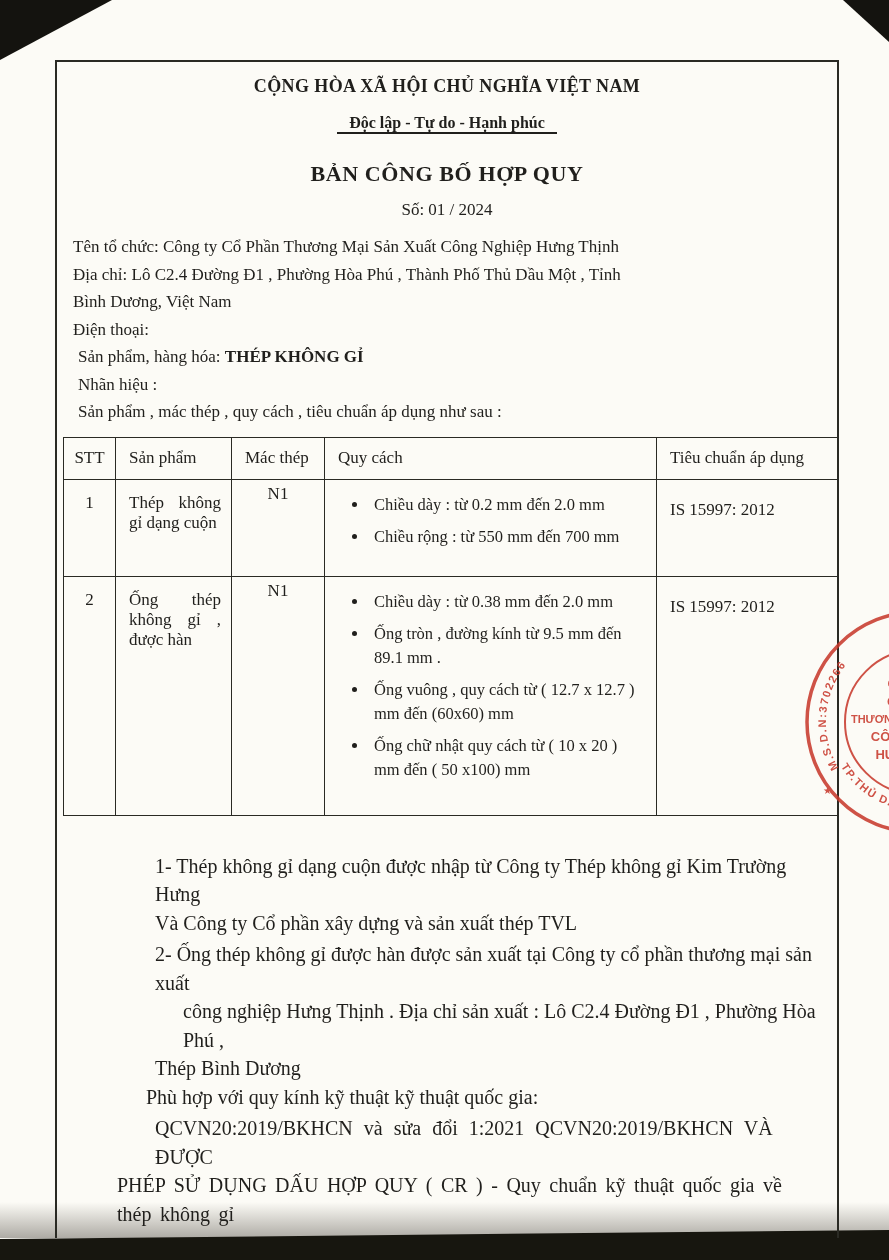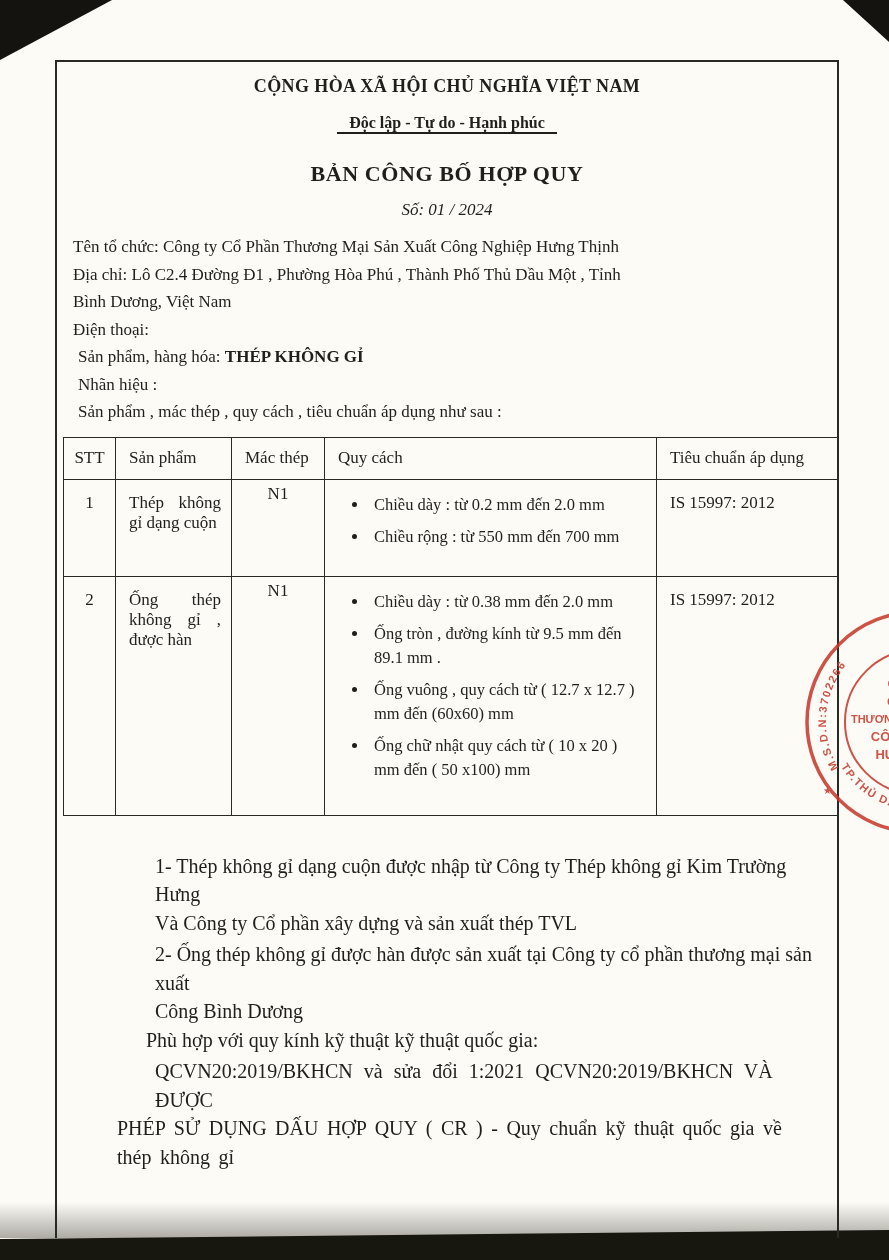--- a/index.html
+++ b/index.html
@@ -23,40 +23,40 @@
   
   .frame { position:absolute; left:55px; top:60px; width:784px; height:1178px;
     border:2px solid #2a2a24; border-bottom:none; }
 
   .country { margin-top:14px; text-align:center; font-weight:bold;
     font-size:18px; letter-spacing:0.4px; }
   .motto-wrap { text-align:center; margin-top:17px; font-size:16px; font-weight:bold; }
   .motto { border-bottom:2px solid #201f1c; padding:0 12px 1px 12px; }
   .doc-title { text-align:center; margin-top:29px; font-weight:bold;
     font-size:22px; letter-spacing:0.6px; }
-  .doc-no { text-align:center; margin-top:13px; font-size:17px;font-style:italic; }
+  .doc-no { text-align:center; margin-top:13px; font-size:17px; }
 
   .body-text { margin:13px 18px 0 16px; font-size:17px; line-height:27.5px; }
   .body-text .indent { padding-left:5px; }
 
   
   .spec-table { border-collapse:collapse; margin:11px 0 0 6px; width:774px;
     font-size:17px; table-layout:fixed; }
   .spec-table th, .spec-table td { border:1.6px solid #2a2a24; vertical-align:top;
     font-weight:normal; }
   .spec-table th { height:42px; vertical-align:middle; text-align:left;
     padding-left:13px; }
   .spec-table th.c-stt { text-align:center; padding-left:0; }
   td.stt { text-align:center; padding-top:13px; }
   td.sp { padding:13px 10px 0 13px; text-align:justify; }
   td.mt { text-align:center; padding-top:4px; }
   td.qc { padding:5px 14px 12px 20px; }
   td.qc ul { list-style:disc; margin-left:24px; }
   td.qc li { margin-top:8px; line-height:24px; font-size:16.5px; padding-left:5px; }
-  td.tc { padding:13px 8px 0 13px; }
+  td.tc { padding:20px 8px 0 13px; }
   tr.row1 td { height:97px; }
   tr.row2 td { height:239px; }
 
   
   .notes { margin:36px 16px 0 60px; margin-left:60px; font-size:20px; line-height:28.5px; }
   .notes { margin-left:60px; }
   .nline { }
   .ml0  { margin-left:0; }
   .ml29 { margin-left:29px; }
   .ml38 { margin-left:38px; }
@@ -149,21 +149,22 @@
           </td>
           <td class="tc">IS 15997: 2012</td>
         </tr>
       </tbody>
     </table>
 
     <div class="notes">
       <div class="nline ml38">1- Thép không gỉ dạng cuộn được nhập từ Công ty Thép không gỉ Kim Trường Hưng</div>
       <div class="nline ml38">Và Công ty Cổ phần xây dựng và sản xuất thép TVL</div>
       <div class="nline ml38 gap">2- Ống thép không gỉ được hàn được sản xuất tại Công ty cổ phần thương mại sản xuất</div>
-      <div class="nline ml38">Công Bình Dương</div>
+      <div class="nline ml66">công nghiệp Hưng Thịnh . Địa chỉ sản xuất : Lô C2.4 Đường Đ1 , Phường Hòa Phú ,</div>
+      <div class="nline ml38">Thép Bình Dương</div>
       <div class="nline ml29">Phù hợp với quy kính kỹ thuật kỹ thuật quốc gia:</div>
       <div class="nline ml38 gap just1">QCVN20:2019/BKHCN và sửa đổi 1:2021 QCVN20:2019/BKHCN VÀ ĐƯỢC</div>
       <div class="nline ml0 just2">PHÉP SỬ DỤNG DẤU HỢP QUY ( CR ) - Quy chuẩn kỹ thuật quốc gia về thép không gỉ</div>
     </div>
 
   </div>
 
   <svg class="stamp" width="260" height="260" viewBox="0 0 260 260">
     <circle class="st-ring" cx="130" cy="130" r="110" stroke-width="3.5"></circle>
     <circle class="st-ring" cx="130" cy="130" r="72" stroke-width="2"></circle>

